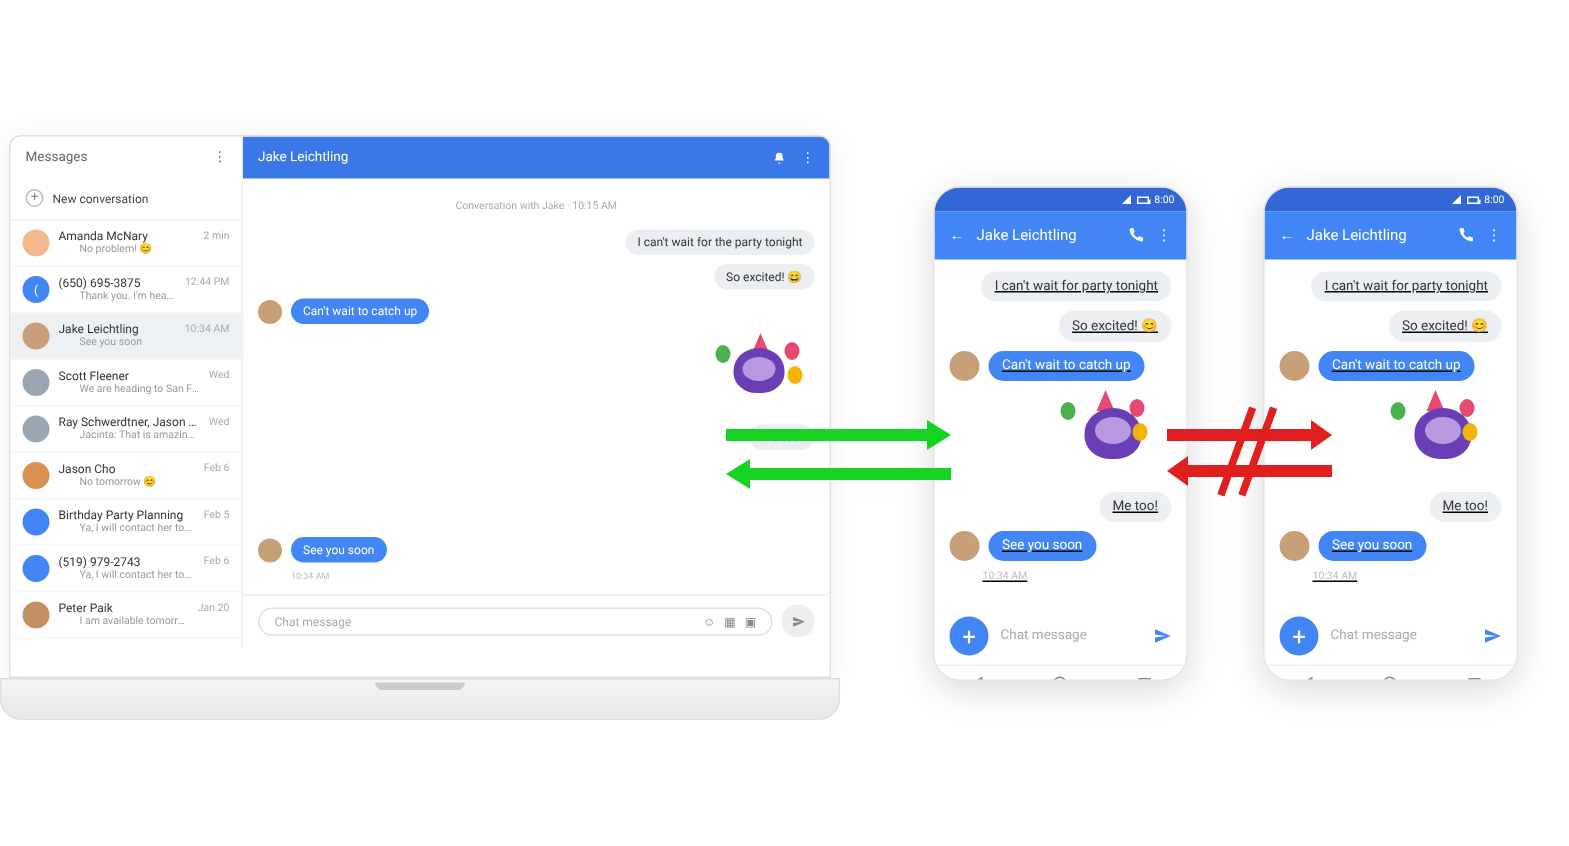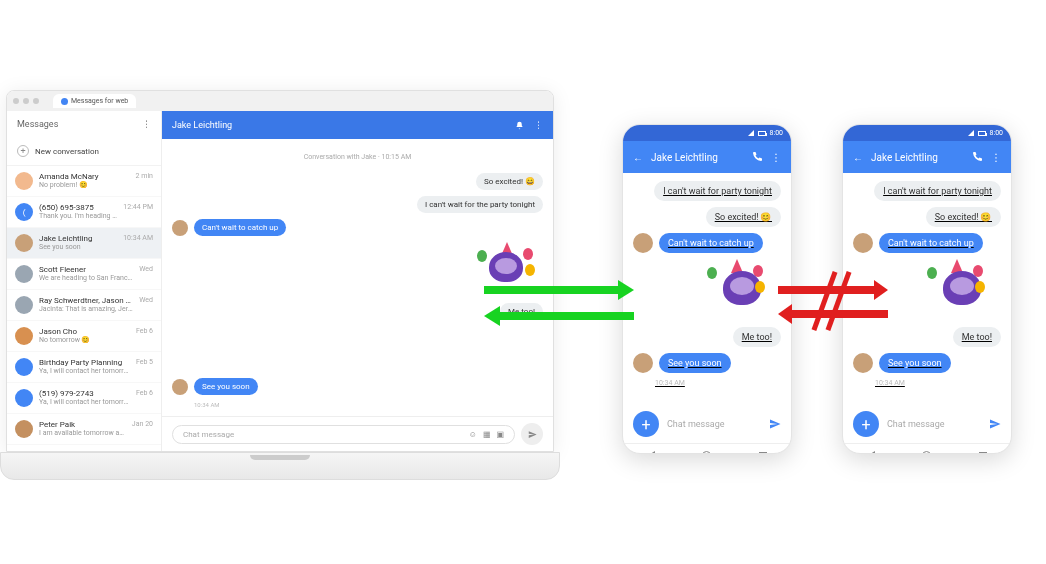--- a/index.html
+++ b/index.html
@@ -22,21 +22,21 @@
   .sidebar { width: 155px; border-right: 1px solid #eee; display: flex; flex-direction: column; }
   .sidebar-header { display: flex; align-items: center; justify-content: space-between; padding: 8px 10px; color: #666; font-size: 9px; }
   .new-conv { display: flex; align-items: center; gap: 6px; padding: 8px 10px; border-bottom: 1px solid #f2f2f2; }
   .plus-circle { width: 12px; height: 12px; border-radius: 50%; border: 1px solid #bbb; display: flex; align-items: center; justify-content: center; font-size: 9px; color: #888; }
   .conv-list { flex: 1; overflow: hidden; }
   .conv { display: flex; align-items: flex-start; gap: 6px; padding: 6px 8px; border-bottom: 1px solid #f7f7f7; cursor: pointer; }
   .conv.active { background: #eef1f4; }
   .avatar { width: 18px; height: 18px; border-radius: 50%; flex-shrink: 0; }
   .conv-text { flex: 1; min-width: 0; }
   .conv-name { font-size: 8px; color: #333; white-space: nowrap; overflow: hidden; text-overflow: ellipsis; }
-  .conv-preview { font-size: 7px; color: #999; white-space: nowrap; overflow: hidden; text-overflow: ellipsis; }
+  .conv-preview { font-size: 7px; color: #999; white-space: nowrap; overflow: hidden; text-overflow: ellipsis; margin-left: 14px; }
   .conv-time { font-size: 7px; color: #aaa; white-space: nowrap; }
 
   
   .chatpane { flex: 1; display: flex; flex-direction: column; }
   .chat-header { height: 28px; background: #3a78e7; color: #fff; display: flex; align-items: center; padding: 0 10px; justify-content: space-between; font-size: 9px; }
   .chat-header-icons { display: flex; gap: 10px; align-items: center; }
   .chat-body { flex: 1; position: relative; padding: 8px 10px; display: flex; flex-direction: column; gap: 6px; }
   .meta-line { text-align: center; font-size: 7px; color: #aaa; margin: 6px 0; }
   .msg-row { display: flex; gap: 6px; align-items: flex-end; }
   .msg-row.right { justify-content: flex-end; }
@@ -107,29 +107,20 @@
 
   .icon-svg { width: 12px; height: 12px; fill: currentColor; }
   .icon-svg.sm { width: 9px; height: 9px; }
 </style>
 </head>
 <body>
 
 <div class="laptop">
   <div class="laptop-screen">
 
-    <div class="browser-tabs">
-      <div class="dot"></div>
-      <div class="dot"></div>
-      <div class="dot"></div>
-      <div class="tab">
-        <span class="tab-favicon"></span>
-        <span>Messages for web</span>
-      </div>
-    </div>
 
     <div class="app">
 
       <div class="sidebar">
         <div class="sidebar-header">
           <span>Messages</span>
           <span>⋮</span>
         </div>
         <div class="new-conv">
           <span class="plus-circle">+</span>
@@ -222,24 +213,24 @@
           <div class="chat-header-icons">
             <svg class="icon-svg sm" viewBox="0 0 24 24">
                 <path d="M12 2a6 6 0 0 0-6 6v4l-2 3v1h16v-1l-2-3V8a6 6 0 0 0-6-6zm0 20a2 2 0 0 0 2-2h-4a2 2 0 0 0 2 2z"></path>
               </svg>
             <span>⋮</span>
           </div>
         </div>
         <div class="chat-body">
           <div class="meta-line">Conversation with Jake · 10:15 AM</div>
           <div class="msg-row right">
-              <div class="bubble in">So excited! 😄</div>
+              <div class="bubble in">I can't wait for the party tonight</div>
             </div>
           <div class="msg-row right">
-              <div class="bubble in">I can't wait for the party tonight</div>
+              <div class="bubble in">So excited! 😄</div>
             </div>
           <div class="msg-row">
             <div class="msg-av av-3"></div>
             <div class="bubble out">Can't wait to catch up</div>
           </div>
           <div class="msg-row right">
             <div class="sticker">
               <div class="bal b1"></div>
                 <div class="bal b3"></div>
                 <div class="hat"></div>

